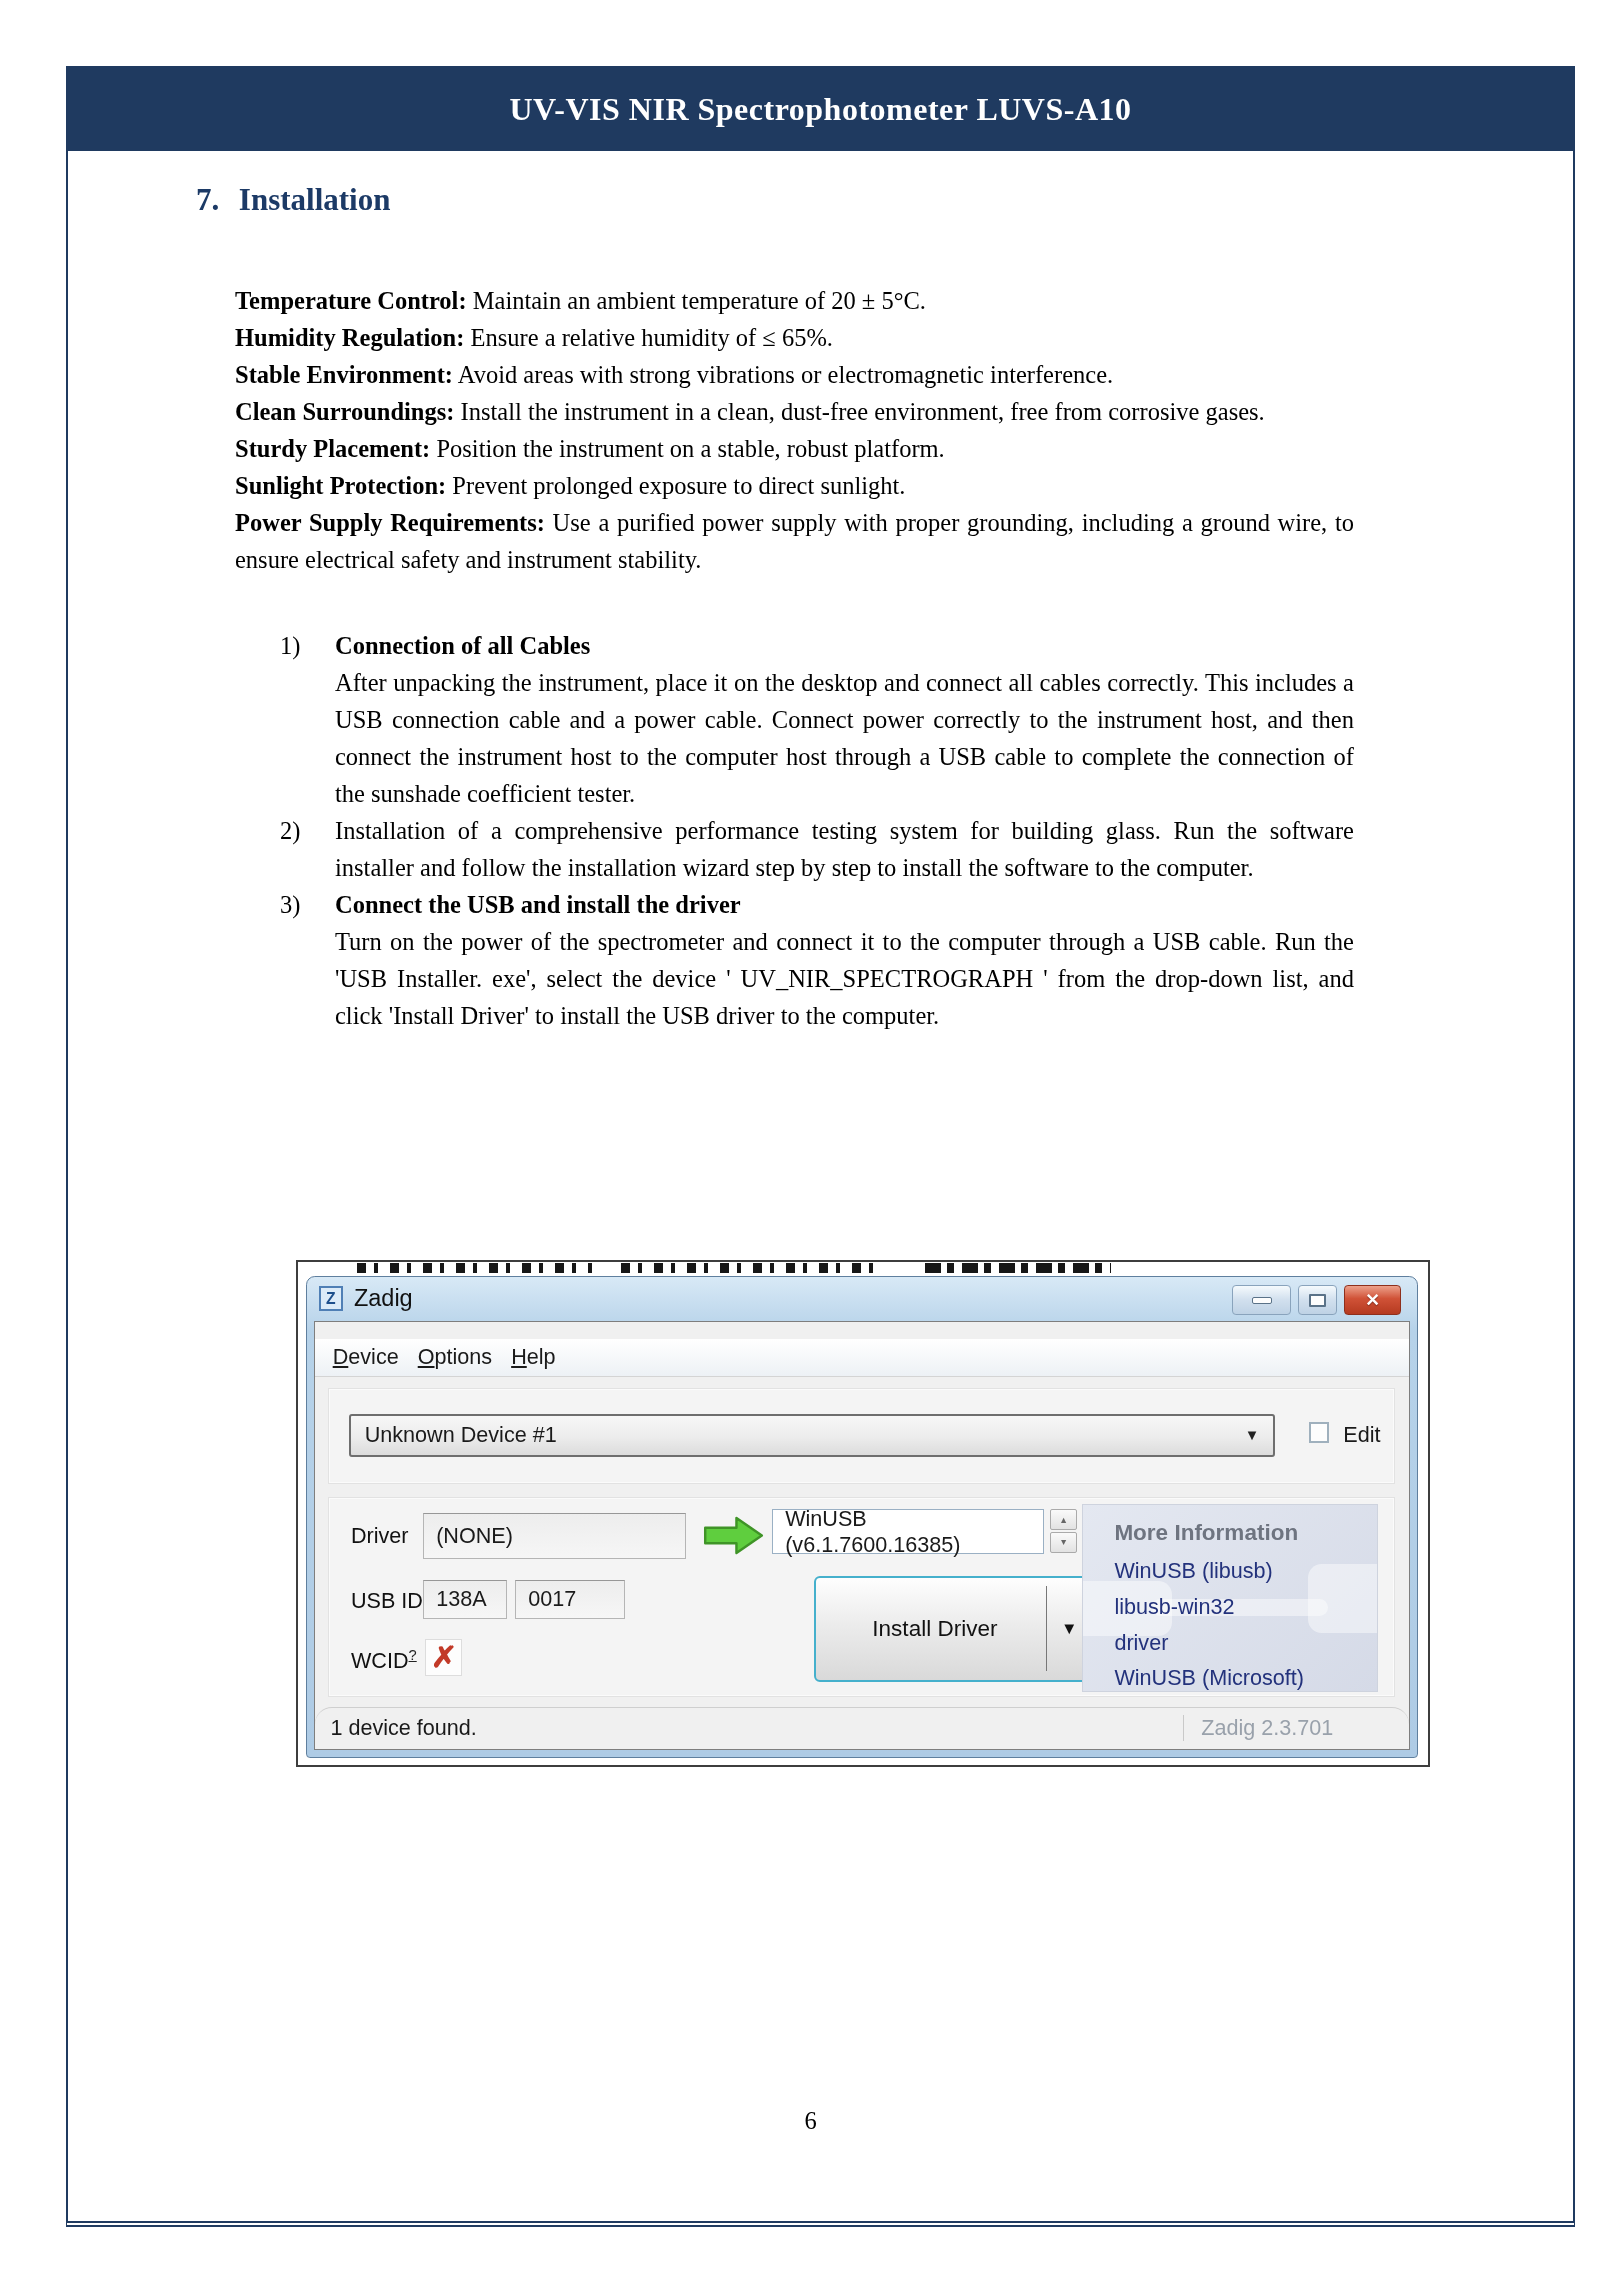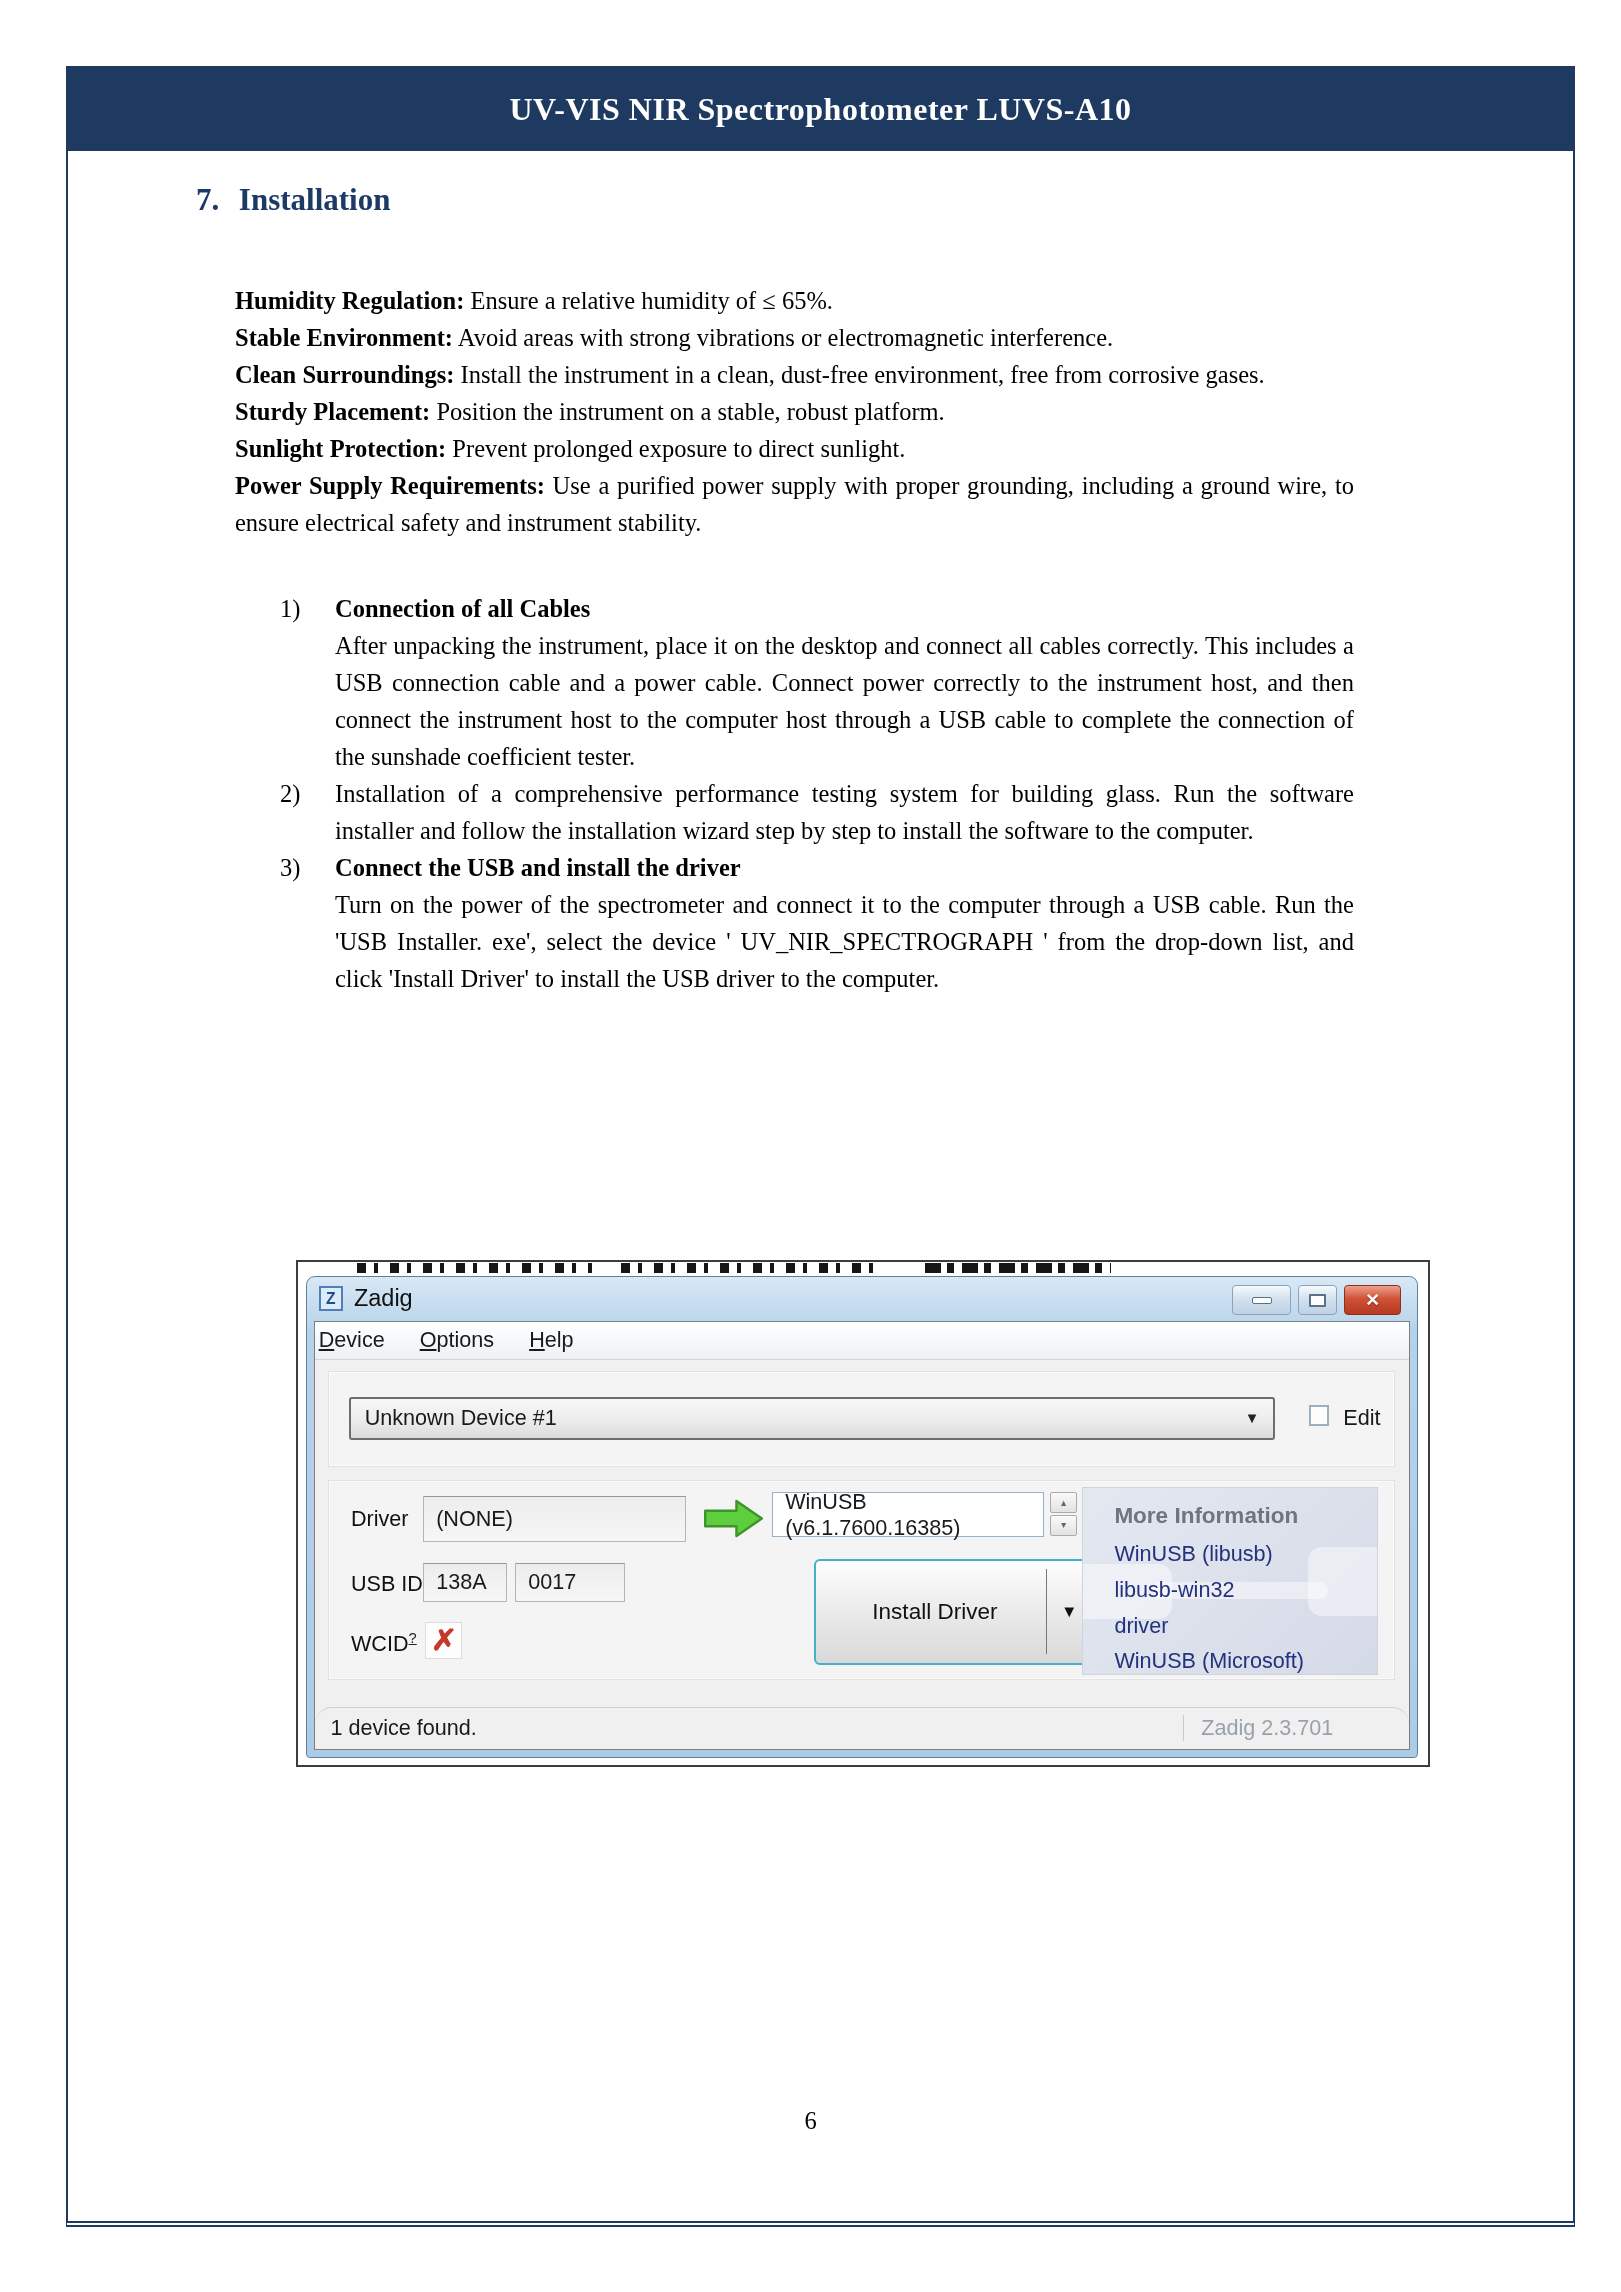--- a/index.html
+++ b/index.html
@@ -71,21 +71,21 @@
   .wb.close{width:57px;background:linear-gradient(#eda18b,#d05237 45%,#b53a20);border-color:#8e2f1c;}
   .glyph-min{width:17.6px;height:5.9px;background:#fdfdfd;border:1px solid #5a7288;border-radius:2px;}
   .glyph-max{width:12.7px;height:9.8px;background:#fdfdfd;border:2px solid #5a7288;border-radius:1px;}
   .glyph-x{color:#fff;font-weight:bold;font-size:17.6px;text-shadow:0 1px 1px #7c2413;}
   .zbody{
     position:absolute;left:6.9px;right:6.9px;top:44px;bottom:6.9px;
     background:#f0f0f0;border:1px solid #7e7e7e;display:flex;flex-direction:column;
   }
   .zmenu{
     height:37px;flex:none;background:linear-gradient(#ffffff,#edf1f5);
-    border-bottom:1px solid #d4d4d4;display:flex;align-items:center;gap:35px;padding:0 4px;
+    border-bottom:1px solid #d4d4d4;display:flex;align-items:center;gap:19px;padding:0 18px;margin-top:17px;
   }
   .zmi{cursor:default;}
   .zclient{flex:1;position:relative;}
   .grp{position:absolute;background:#f4f4f4;border:1px solid #e2e2e2;box-shadow:inset 0 0 0 1px #fbfbfb;}
   .grp1{left:13.7px;top:11.8px;right:13.7px;height:94px;}
   .grp2{left:13.7px;top:120px;right:13.7px;height:198px;}
   .combo{
     position:absolute;left:19.6px;top:24.5px;width:926px;height:43px;box-sizing:border-box;
     border:2px solid #6e6e6e;border-radius:2.9px;
     background:linear-gradient(#f7f7f7,#ececec 55%,#dcdcdc);
@@ -154,20 +154,21 @@
     <h1>UV-VIS NIR Spectrophotometer LUVS-A10</h1>
   </div>
 
   <div class="sec">
     <span>7.</span>
     <span>Installation</span>
   </div>
 
   <div class="bodytext">
     <div>
+        <p><b>Temperature Control:</b> Maintain an ambient temperature of 20 ± 5°C.</p>
         <p><b>Humidity Regulation:</b> Ensure a relative humidity of ≤ 65%.</p>
         <p><b>Stable Environment:</b> Avoid areas with strong vibrations or electromagnetic interference.</p>
         <p><b>Clean Surroundings:</b> Install the instrument in a clean, dust-free environment, free from corrosive gases.</p>
         <p><b>Sturdy Placement:</b> Position the instrument on a stable, robust platform.</p>
         <p><b>Sunlight Protection:</b> Prevent prolonged exposure to direct sunlight.</p>
         <p><b>Power Supply Requirements:</b> Use a purified power supply with proper grounding, including a ground wire, to ensure electrical safety and instrument stability.</p>
       </div>
     <div class="steps">
         <div class="li">
           <span class="num">1)</span>

